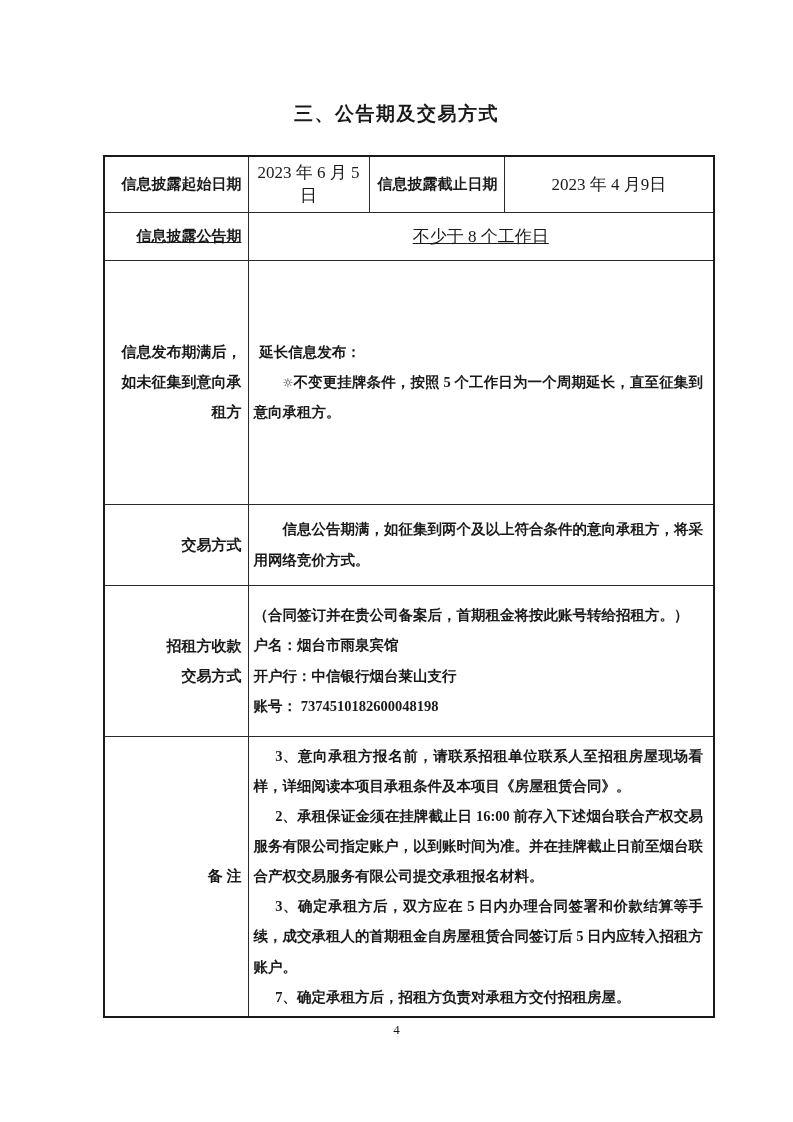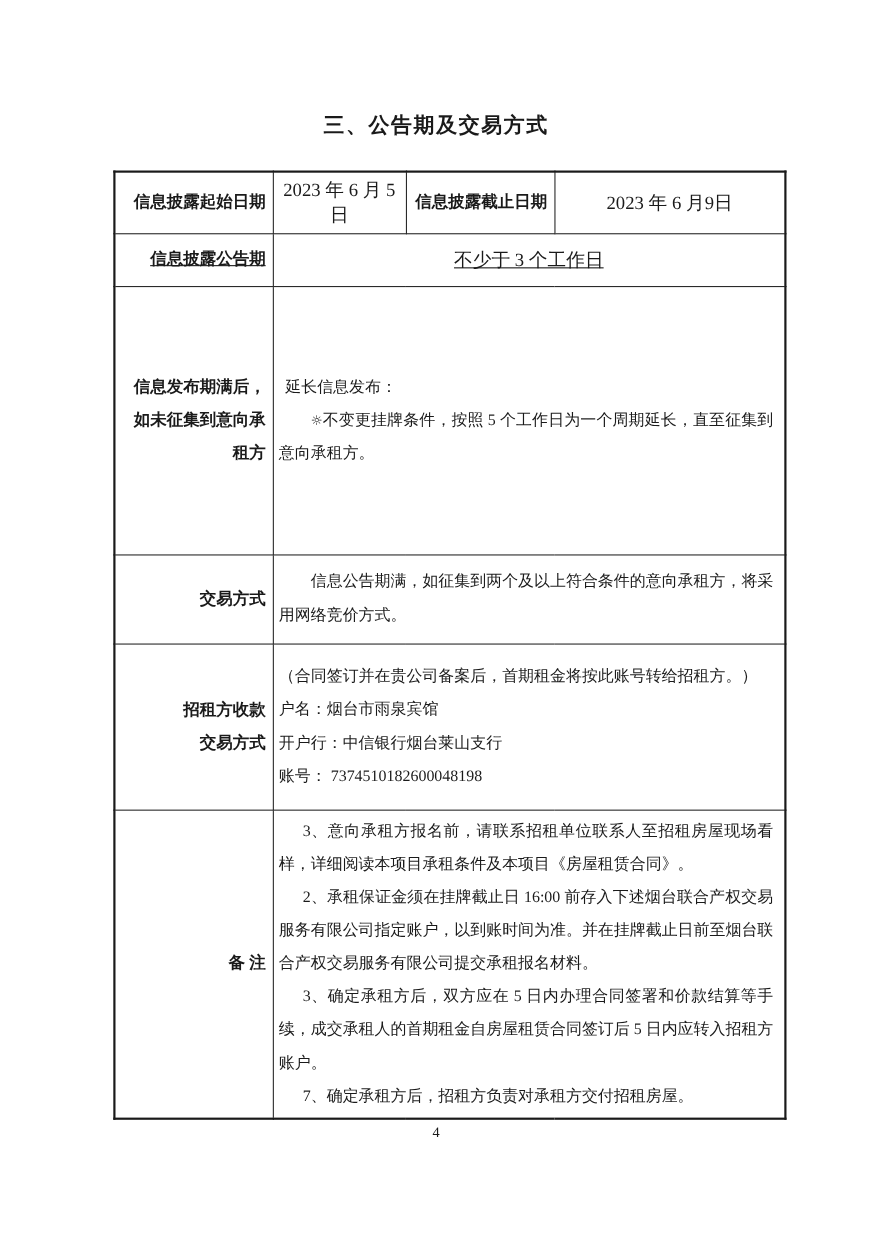--- a/index.html
+++ b/index.html
@@ -56,20 +56,21 @@
     text-align: center;
     padding: 0 4px;
   }
   td.content {
     font-size: 14.5px;
     padding: 4px 10px 4px 5px;
   }
   .p {
     line-height: 2.08;
     text-align: justify;
+    font-weight: bold;
   }
   .indent { text-indent: 2em; }
   .indent-sm { text-indent: 0.4em; }
   .indent-md { text-indent: 1.5em; }
   .bullet { font-family: "DejaVu Sans", sans-serif; font-size: 12px; }
   .pagenum {
     position: absolute;
     top: 1022px;
     left: 0;
     width: 100%;
@@ -89,26 +90,26 @@
       <col style="width:144px">
       <col style="width:121px">
       <col style="width:135px">
       <col style="width:210px">
     </colgroup>
     <tbody>
       <tr class="r1">
         <td class="lbl">信息披露起始日期</td>
         <td class="val">2023 年 6 月 5 日</td>
         <td class="lbl">信息披露截止日期</td>
-        <td class="val">2023 年 6 月9日</td>
+        <td class="val">2023 年 4 月9日</td>
       </tr>
 
       <tr class="r2">
         <td class="lbl">信息披露公告期</td>
-        <td class="val" colspan="3">不少于 3 个工作日</td>
+        <td class="val" colspan="3">不少于 8 个工作日</td>
       </tr>
 
       <tr class="r3">
         <td class="lbl">信息发布期满后，如未征集到意向承租方</td>
         <td class="content" colspan="3">
           <p class="p indent-sm">延长信息发布：</p>
           <p class="p indent"><span class="bullet">☼</span><span>不变更挂牌条件，按照 5 个工作日为一个周期延长，直至征集到意向承租方。</span></p>
         </td>
       </tr>
 

